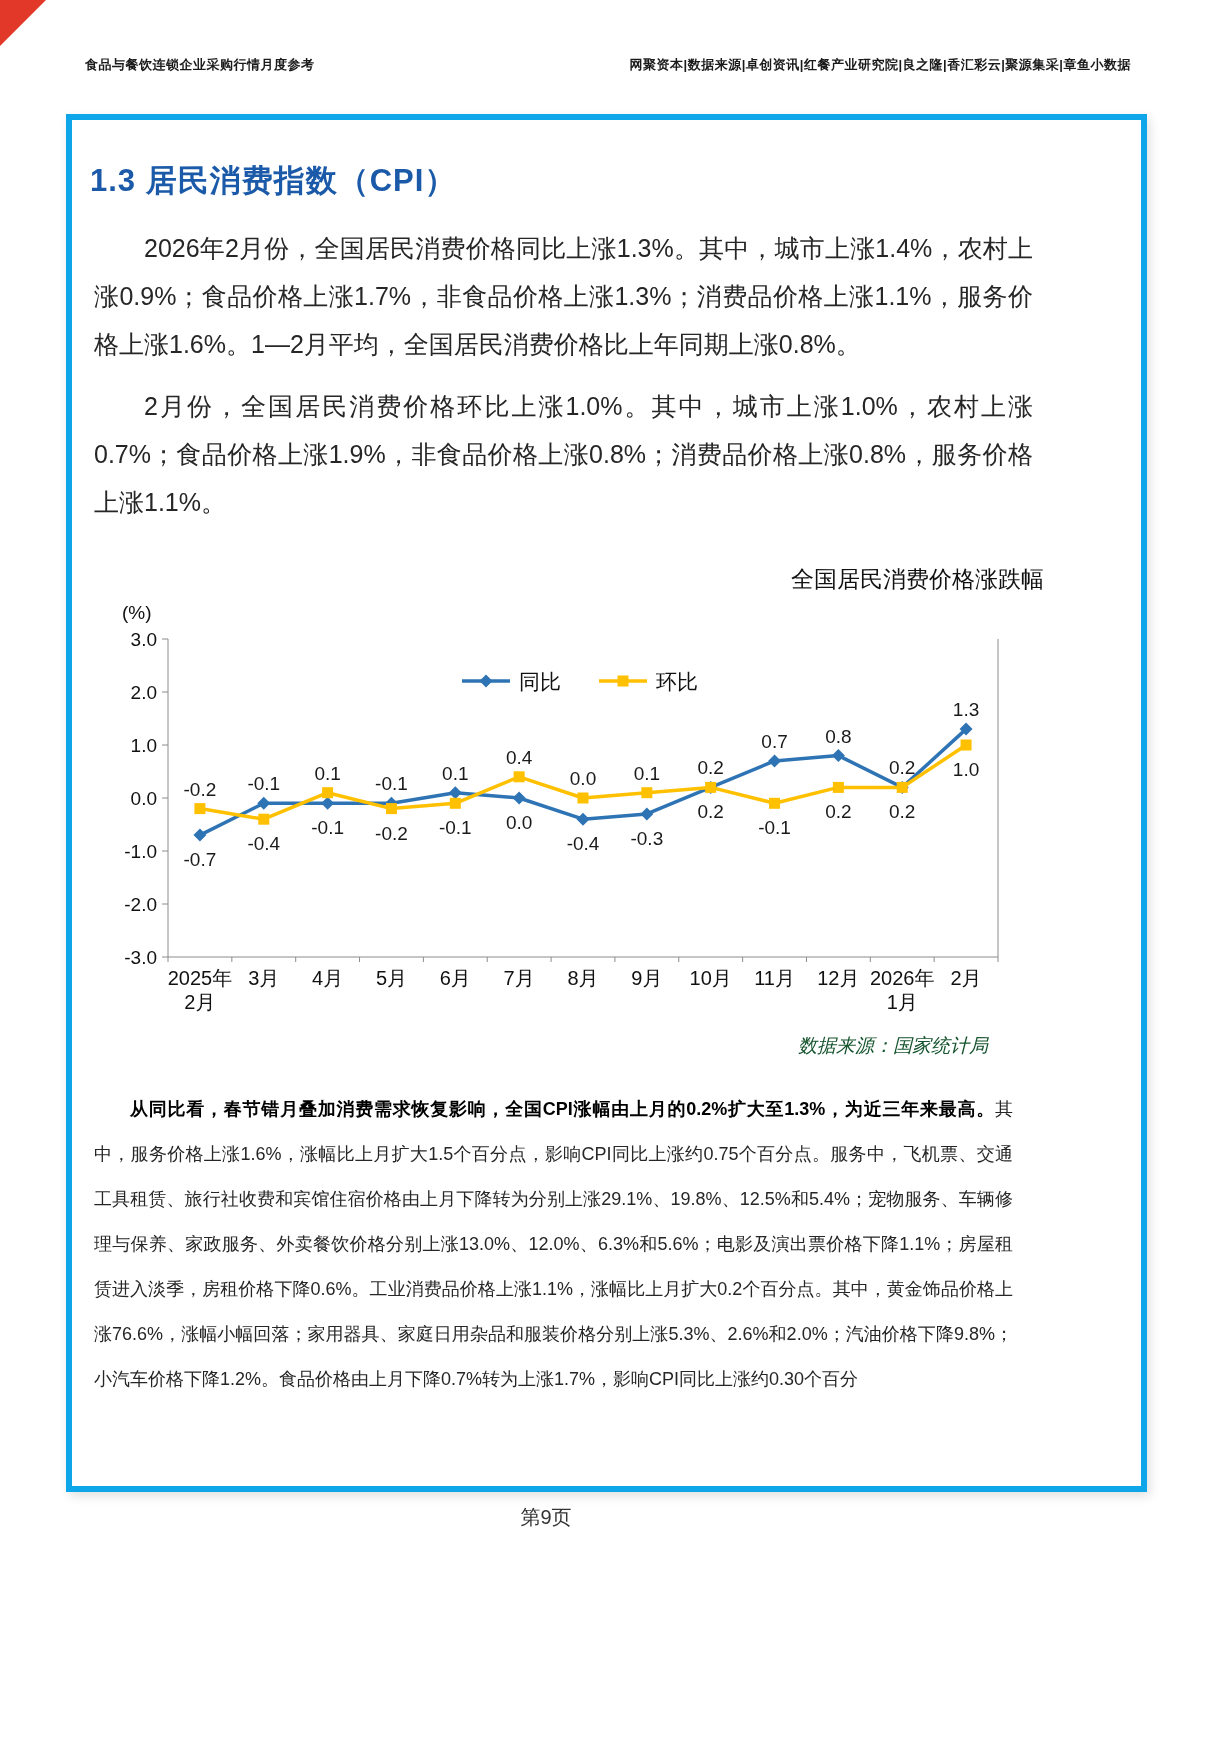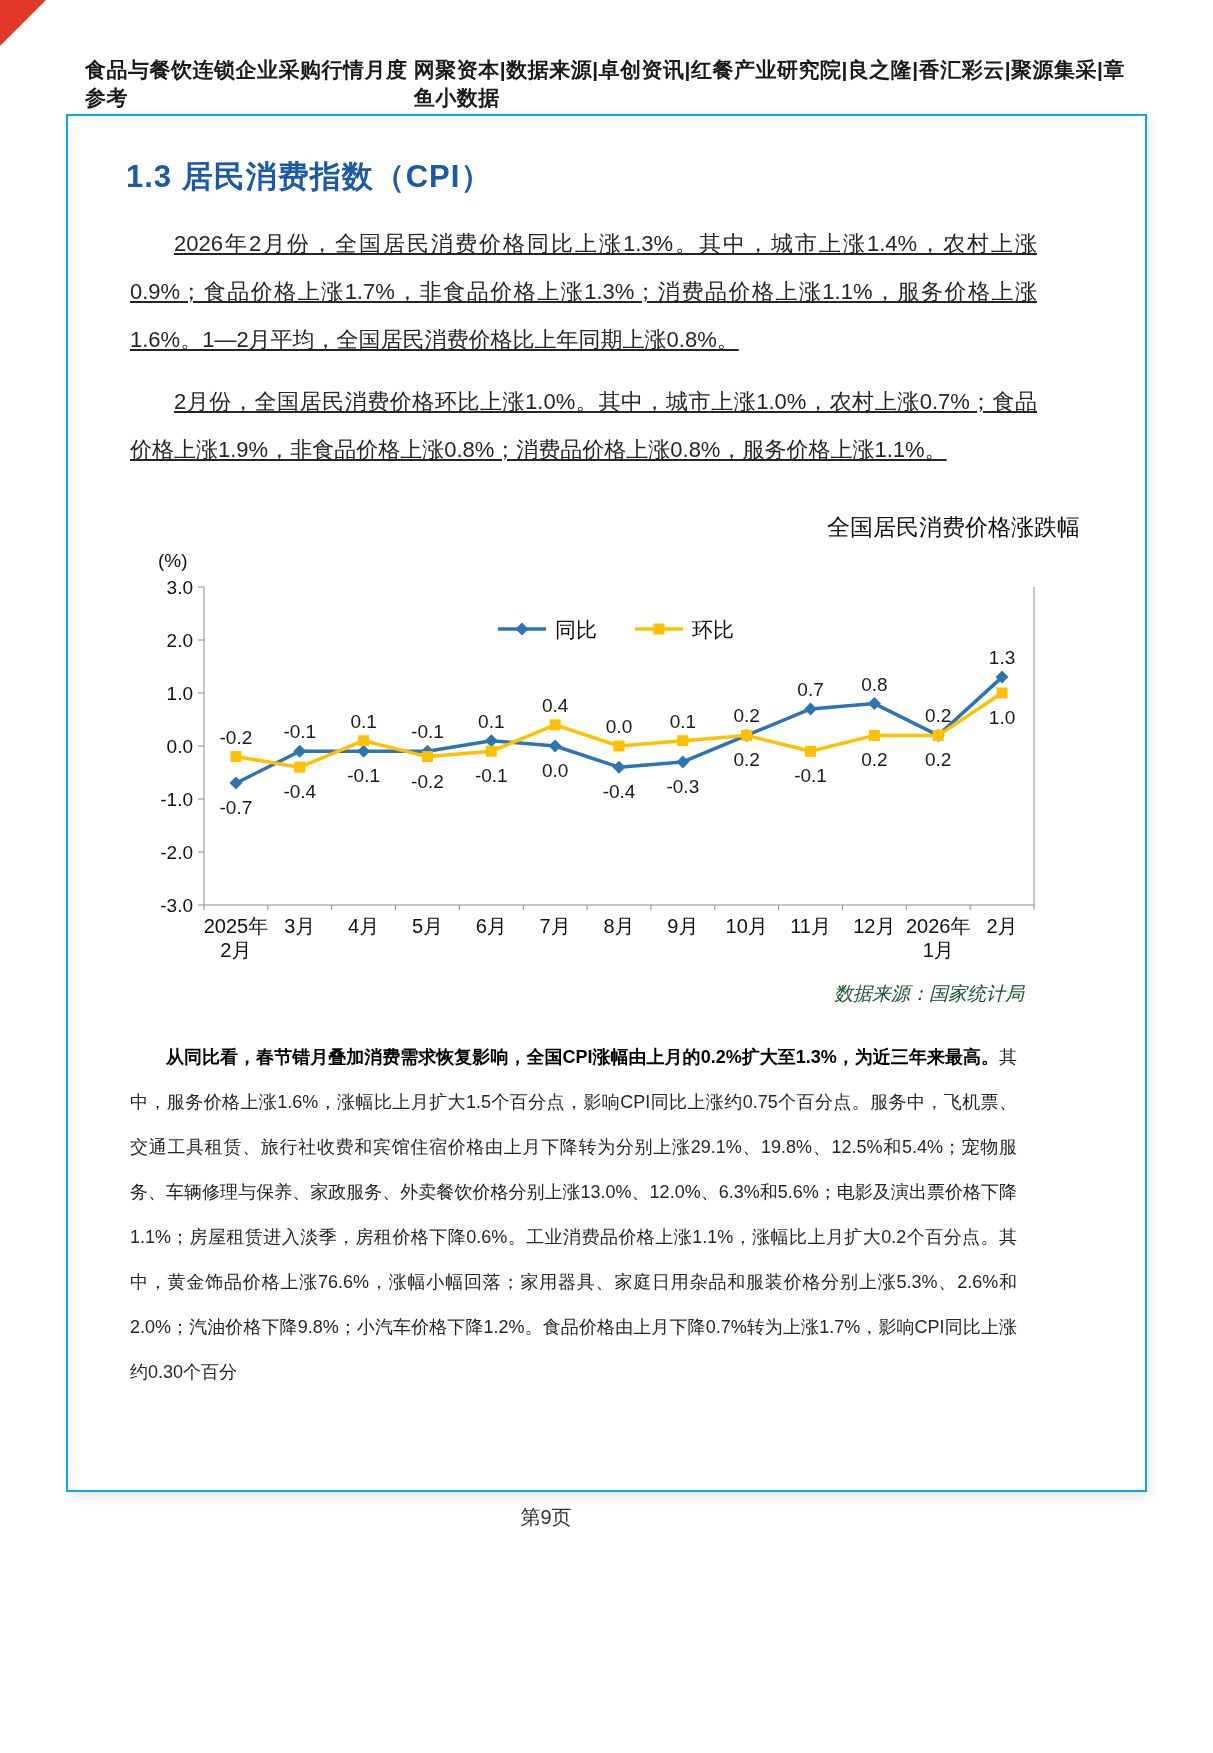--- a/index.html
+++ b/index.html
@@ -10,35 +10,34 @@
     font-family:"Liberation Sans", sans-serif;
     overflow:hidden;
   }
   .red-corner {
     position:absolute; top:0; left:0; width:0; height:0;
     border-top:46px solid #e2382a; border-right:46px solid transparent;
   }
   .page-header {
     position:absolute; top:56px; left:85px; width:1046px;
     display:flex; justify-content:space-between; align-items:baseline;
-    font-size:21px; font-weight:700; color:#1a1a1a; letter-spacing:0.5px;
+    font-size:13px; font-weight:700; color:#1a1a1a; letter-spacing:0.5px;
   }
   .card {
     position:absolute; top:114px; left:66px; width:1081px; height:1378px;
-    background:#ffffff; border:2px solid #0ea5e9;
+    background:#ffffff; border:6px solid #0ea5e9;
     box-shadow:3px 4px 10px rgba(0,0,0,0.12);
-    padding-left:40px;
   }
   .section-title {
     margin:40px 0 0 18px; font-size:31px; font-weight:700;
     color:#1b5aa9; letter-spacing:1px;
   }
   .body-par {
-    font-size:22px; line-height:48px; text-align:justify;
-    text-indent:2em; margin:22px 108px 0 22px; color:#262626;text-decoration:underline;
+    font-size:25px; line-height:48px; text-align:justify;
+    text-indent:2em; margin:22px 108px 0 22px; color:#262626;
   }
   .body-par.second { margin-top:14px; }
   .chart-block { margin:38px 0 0 22px; width:950px; position:relative; }
   .chart-title { text-align:right; font-size:23px; color:#111; }
   #chart-svg { display:block; margin-top:4px; font-family:inherit; }
   .chart-source {
     text-align:right; padding-right:56px; margin-top:2px;
     font-family:"Liberation Serif", serif; font-style:italic;
     font-size:19px; color:#14532d;
   }

